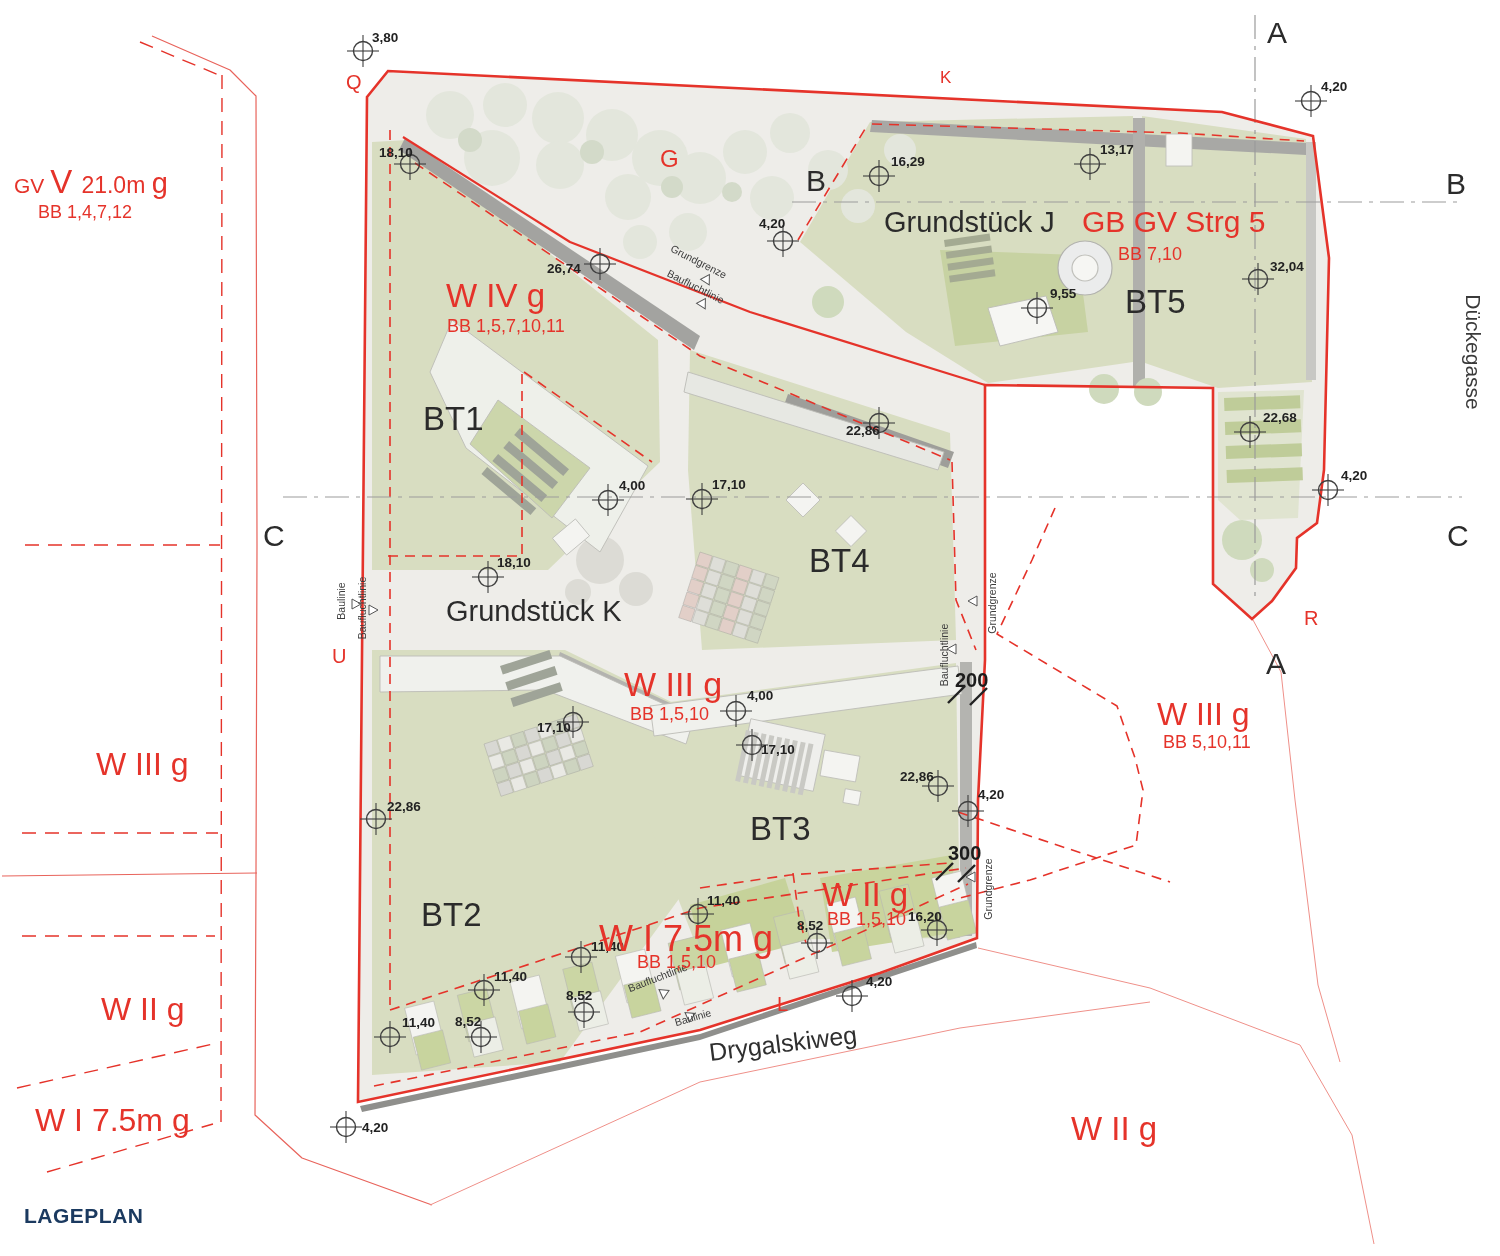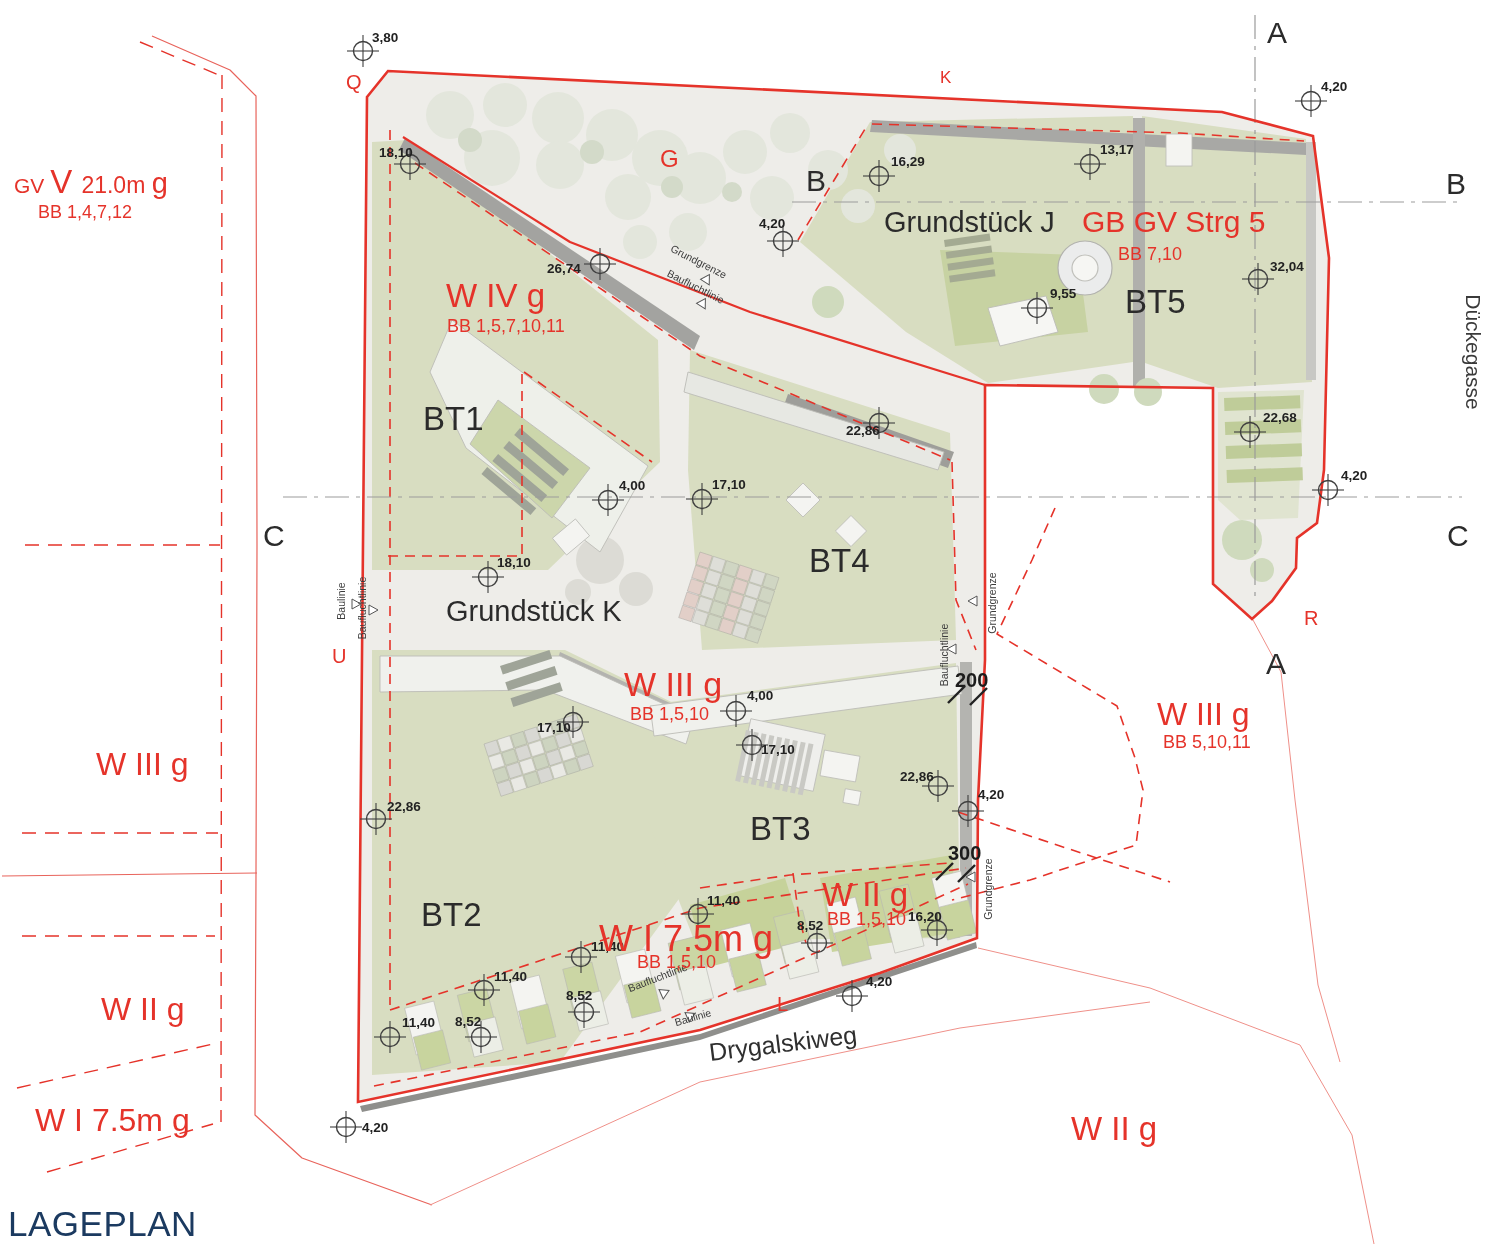--- a/index.html
+++ b/index.html
@@ -1,20 +1,20 @@
 <!DOCTYPE html>
 <html><head>
 <meta charset="utf-8">
 <style>
   html,body{margin:0;padding:0;background:#ffffff;}
   .stage{position:relative;width:1500px;height:1256px;background:#ef4444;overflow:hidden;
          font-family:"Liberation Sans",sans-serif;}
   .stage svg{position:absolute;left:0;top:0;}
   svg text{font-family:"Liberation Sans",sans-serif;}
-  .plan-title{position:absolute;left:8px;top:1204px;font-size:35px;font-weight:normal;
+  .plan-title{position:absolute;left:24px;top:1204px;font-size:21px;font-weight:bold;
               color:#1b3a60;letter-spacing:0.5px;}
 </style>
 </head>
 <body>
 
 <div class="stage">
   <svg id="plan" width="1500" height="1256" viewBox="0 0 1500 1256" xmlns="http://www.w3.org/2000/svg">
       <g>
         <rect x="0" y="0" width="1500" height="1256" fill="#ffffff"></rect>
       </g>

